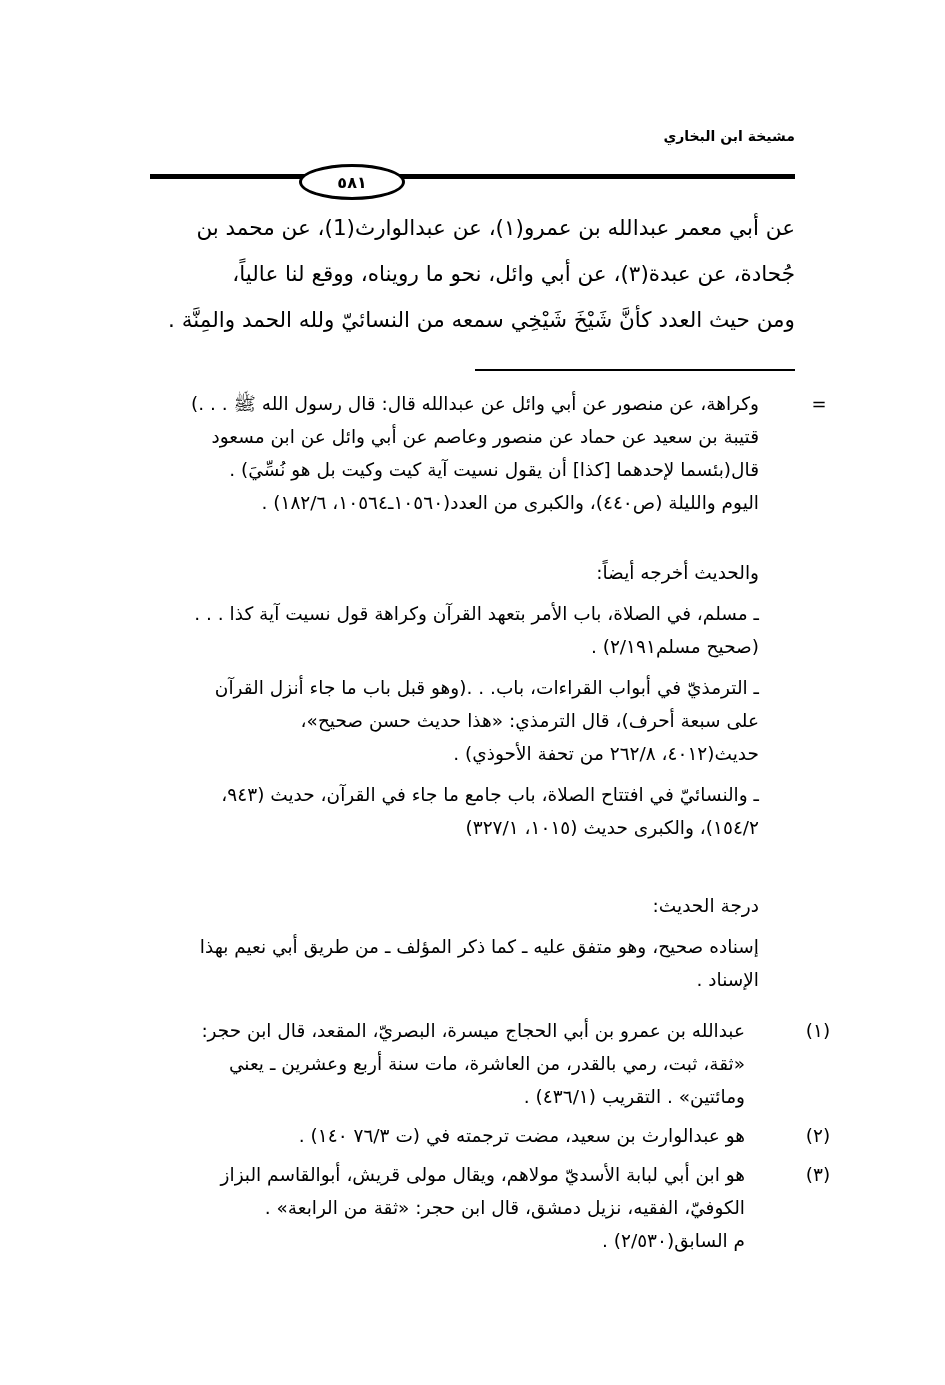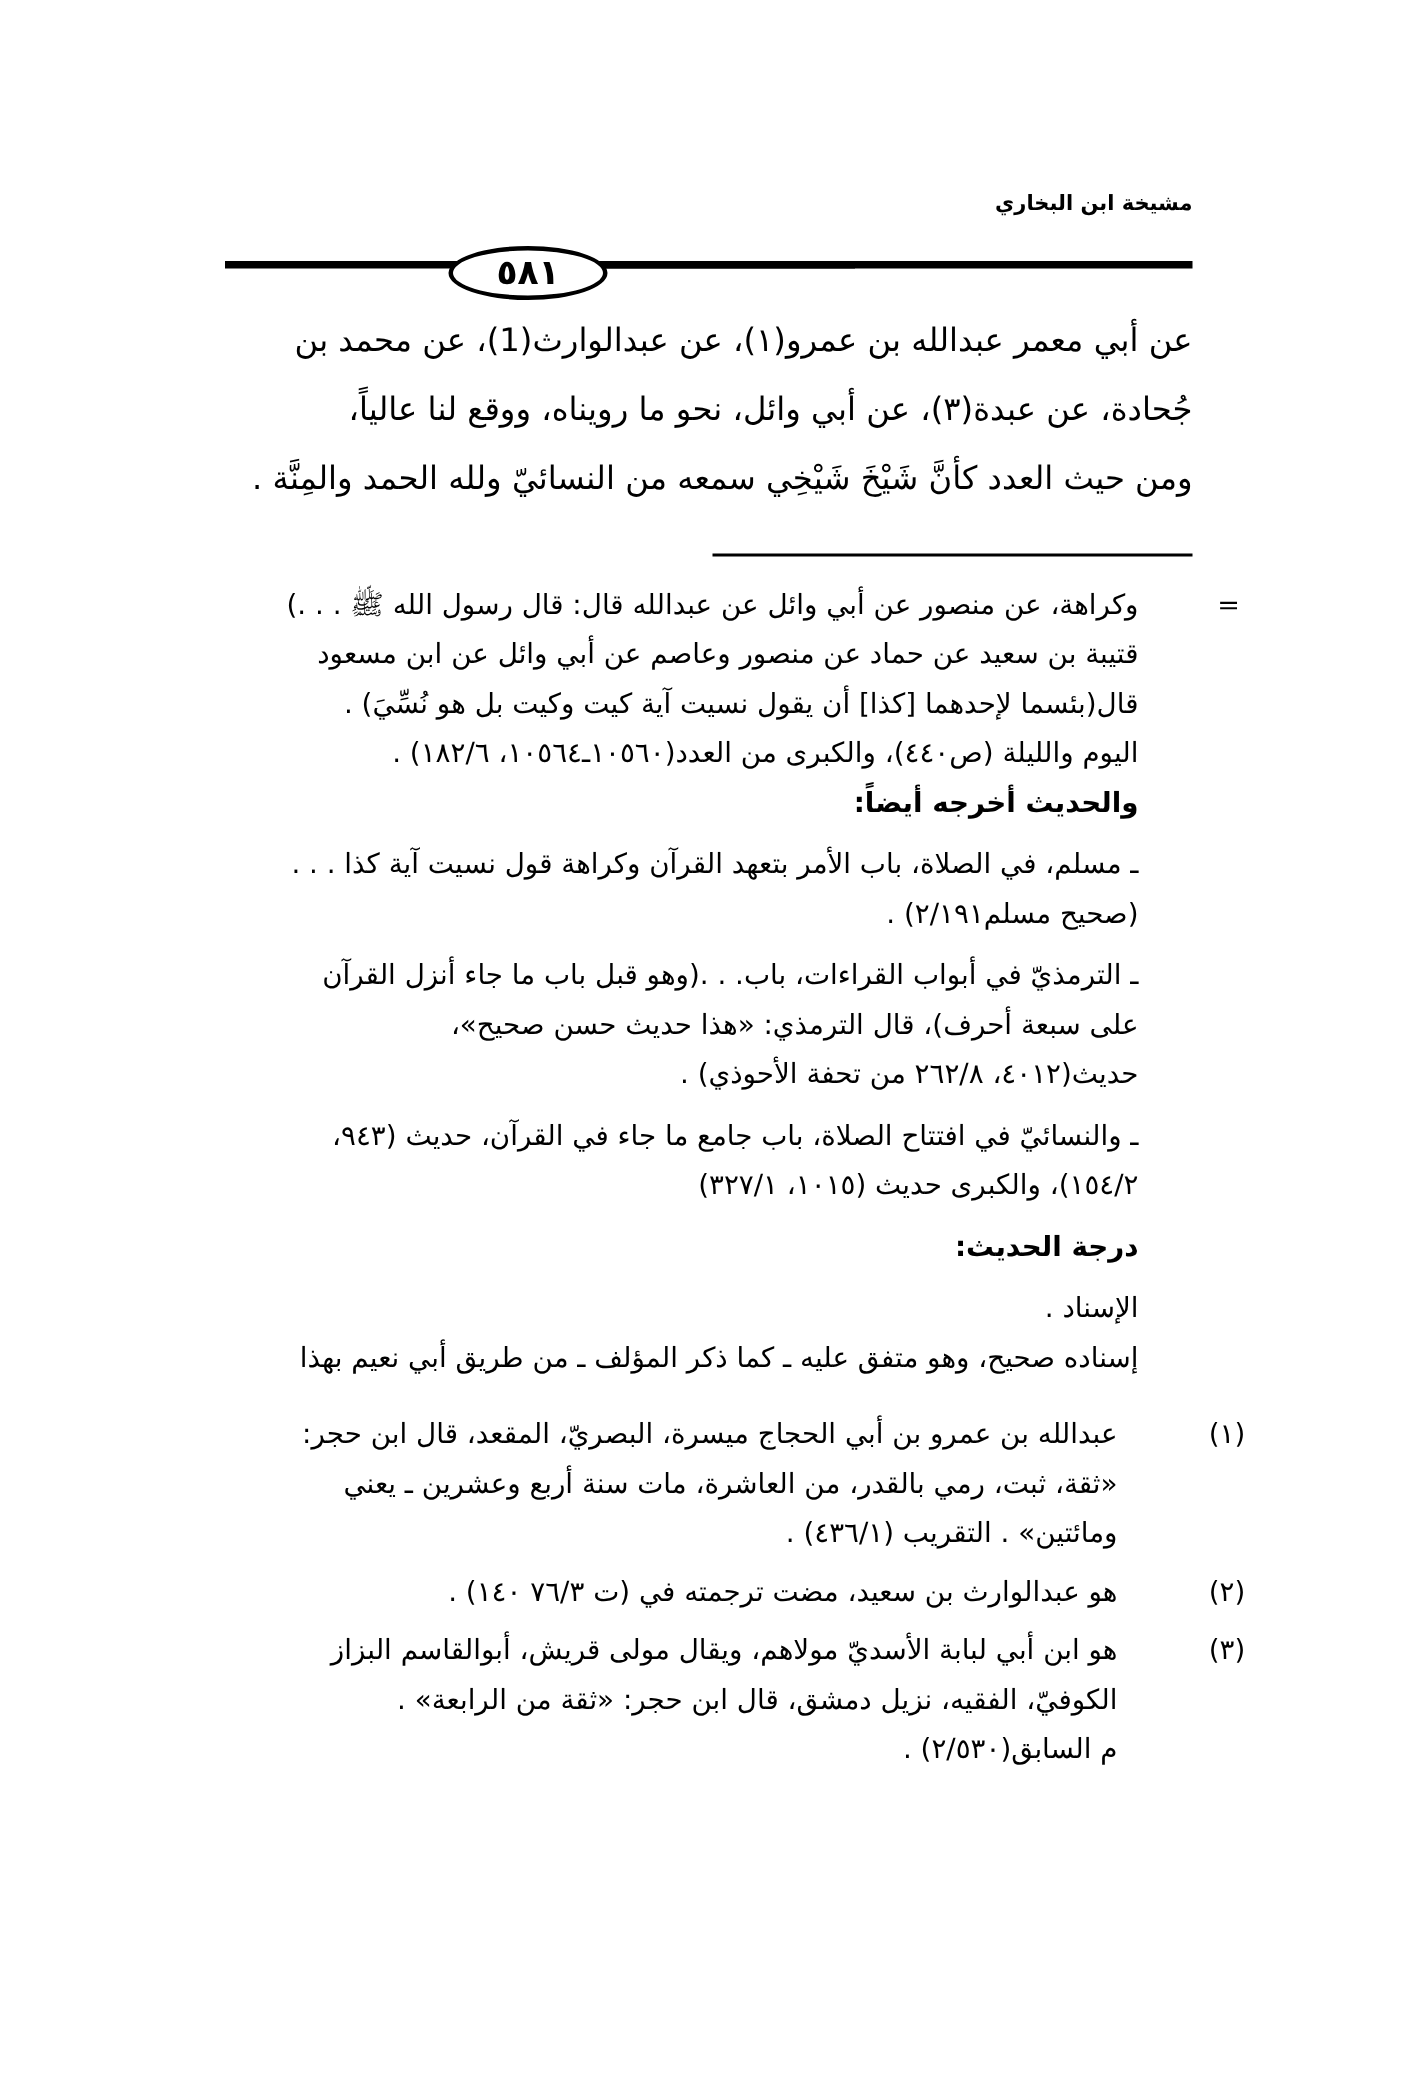--- a/index.html
+++ b/index.html
@@ -66,21 +66,21 @@
     top: -2px;
     right: 390px;
     width: 100px;
     height: 30px;
     border: 3px solid #000;
     border-radius: 50% / 50%;
     background: #fff;
     display: flex;
     align-items: center;
     justify-content: center;
-    font-size: 23px;
+    font-size: 16px;
     font-weight: bold;
     letter-spacing: 1px;
   }
 
   
   .content {
     position: absolute;
     top: 205px;
     right: 150px;
     left: 150px;
@@ -118,21 +118,22 @@
     right: -40px;
     top: 0;
     width: 32px;
     text-align: center;
     font-size: 18px;
   }
   .notes-inner {
     margin-right: 36px;
   }
   .bold {
-    font-weight: bold;
+    font-weight: normal;
+    margin-top: 37px;
   }
   .spaced {
     letter-spacing: 1.2px;
   }
   .gap-sm { height: 8px; }
 
   .footnotes {
     margin-top: 18px;
     font-size: 18.5px;
     line-height: 33px;
@@ -193,22 +194,22 @@
           <div class="gap-sm"></div>
           <p>ـ الترمذيّ في أبواب القراءات، باب. . .(وهو قبل باب ما جاء أنزل القرآن</p>
           <p class="spaced">على سبعة أحرف)، قال الترمذي: «هذا حديث حسن صحيح»،</p>
           <p class="center-left">حديث(٤٠١٢، ٢٦٢/٨ من تحفة الأحوذي) .</p>
           <div class="gap-sm"></div>
           <p>ـ والنسائيّ في افتتاح الصلاة، باب جامع ما جاء في القرآن، حديث (٩٤٣،</p>
           <p class="center-left">١٥٤/٢)، والكبرى حديث (١٠١٥، ٣٢٧/١)</p>
           <div class="gap-sm"></div>
           <p class="bold">درجة الحديث:</p>
           <div class="gap-sm"></div>
+          <p>إسناده صحيح، وهو متفق عليه ـ كما ذكر المؤلف ـ من طريق أبي نعيم بهذا</p>
           <p>الإسناد .</p>
-          <p>إسناده صحيح، وهو متفق عليه ـ كما ذكر المؤلف ـ من طريق أبي نعيم بهذا</p>
         </div>
       </div>
 
       <div class="footnotes">
 
         <div class="fn-row">
           <span class="fn-num">(١)</span>
           <div class="fn-text">
             <p>عبدالله بن عمرو بن أبي الحجاج ميسرة، البصريّ، المقعد، قال ابن حجر:</p>
             <p>«ثقة، ثبت، رمي بالقدر، من العاشرة، مات سنة أربع وعشرين ـ يعني</p>

